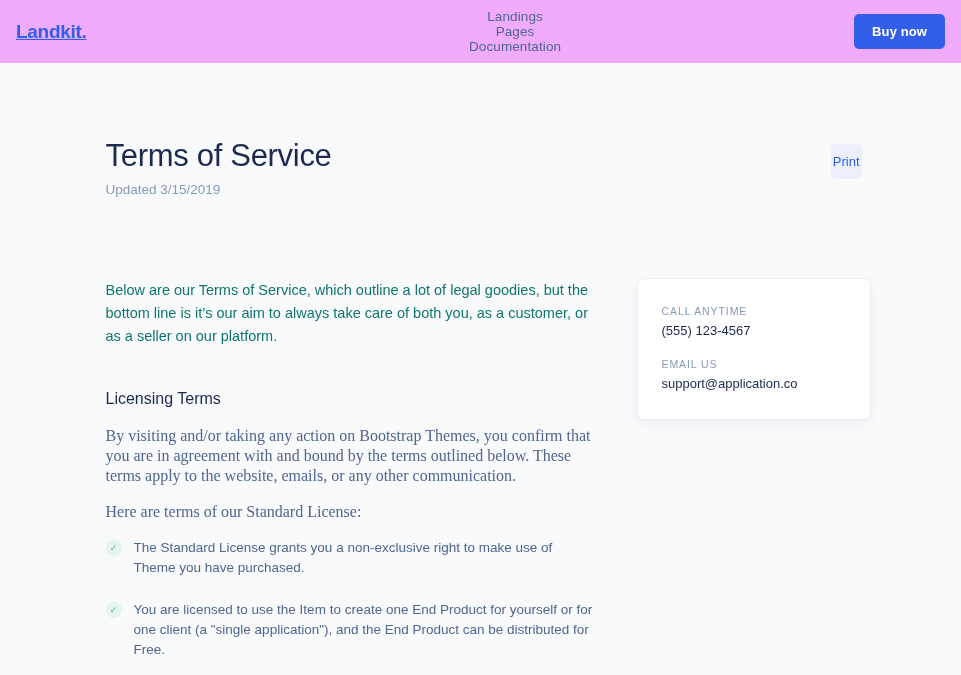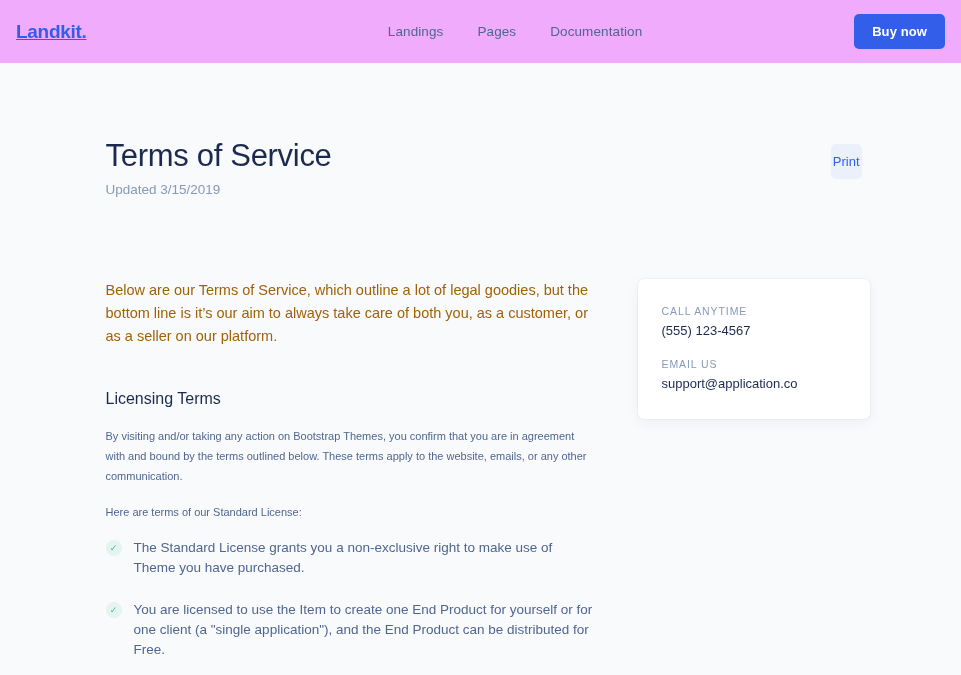--- a/index.html
+++ b/index.html
@@ -27,23 +27,23 @@
     font-weight: bold;
     color: #335eea;
     letter-spacing: -0.3px;
     margin-left: 0px;
     padding-left: 0px;
     width: 180px;
   }
   .nav-links {
     display: flex;
     align-items: center;
-    gap: 34px;
     margin: 0 auto;
     transform: translateX(-10px);
+    flex-direction: column;
   }
   .nav-link {
     font-size: 13.5px;
     color: #506690;
     text-decoration: none;
     letter-spacing: 0.1px;
   }
   .buy-btn {
     background: #335eea;
     color: #ffffff;
@@ -105,34 +105,35 @@
     gap: 42px;
     align-items: flex-start;
   }
   .main-col {
     width: 490px;
     flex: none;
   }
   .intro {
     font-size: 14.5px;
     line-height: 23px;
-    color: #a16207;
+    color: #0f766e;
     margin: 0 0 42px 0;
   }
   .section-title {
     font-size: 16px;
     color: #1b2a4e;
     font-weight: normal;
     margin: 0 0 18px 0;
   }
   .para {
-    font-size: 11px;
+    font-size: 16px;
     line-height: 20px;
     color: #506690;
     margin: 0 0 16px 0;
+    font-family: Liberation Serif, serif;
   }
   .list {
     list-style: none;
     margin: 0;
     padding: 0;
   }
   .list-item {
     display: flex;
     gap: 12px;
     margin-bottom: 22px;

